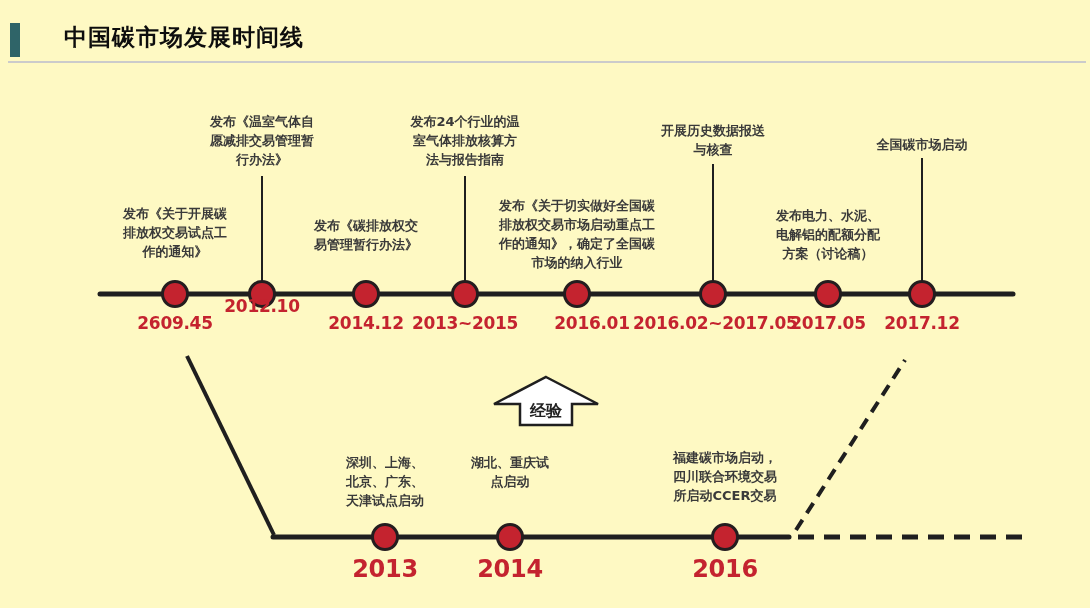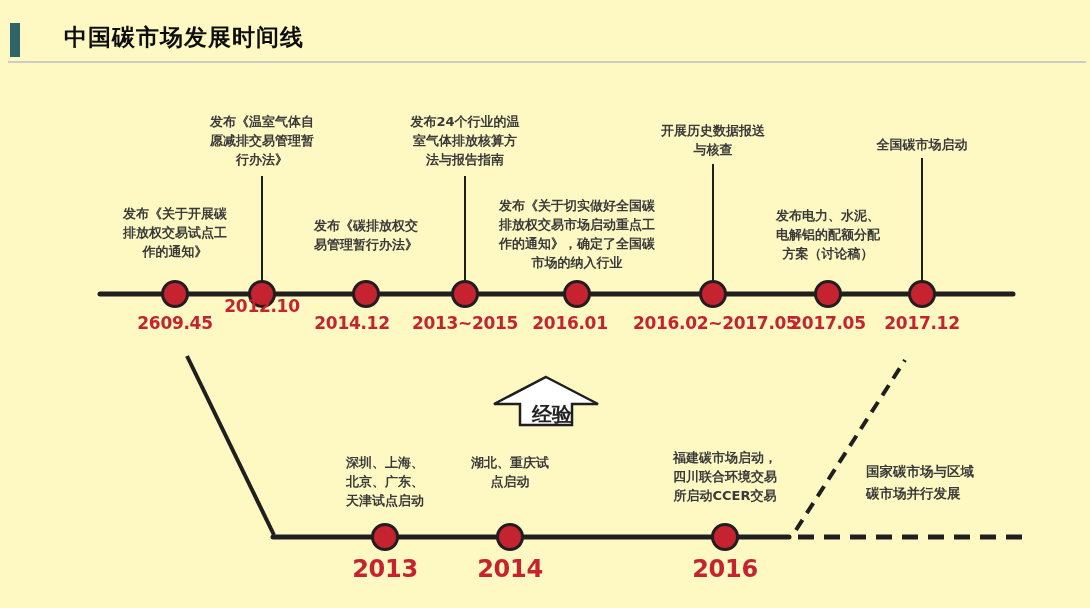--- a/index.html
+++ b/index.html
@@ -10,22 +10,22 @@
   .title-rule{position:absolute;left:8px;right:4px;top:61px;height:2px;background:#cbcbcb;}
   .overlay{position:absolute;left:0;top:0;}
   .evt-label{position:absolute;font-size:13px;line-height:19px;font-weight:bold;color:#3a3a3a;
              text-align:center;white-space:pre-line;}
   .node{position:absolute;width:28px;height:28px;border-radius:50%;background:#c4232f;
         border:3px solid #241d1f;box-sizing:border-box;}
   .evt-date{position:absolute;font-size:17px;font-weight:bold;color:#c4232f;text-align:center;letter-spacing:-0.3px;}
   .lower-date{font-size:24px;}
   .note{position:absolute;left:866px;top:460px;width:170px;font-size:13.5px;line-height:22px;
         font-weight:bold;color:#3a3a3a;white-space:pre-line;text-align:left;}
-  .arrow-label{position:absolute;left:532px;top:401px;width:84px;text-align:left;
-               font-size:20px;font-weight:bold;color:#222222;}
+  .arrow-label{position:absolute;left:504px;top:401px;width:84px;text-align:center;
+               font-size:16px;font-weight:bold;color:#222222;}
 </style>
 </head>
 <body>
 
 <div class="canvas">
   <div class="accent-bar"></div>
   <h1 class="page-title">中国碳市场发展时间线</h1>
   <div class="title-rule"></div>
 
   <svg class="overlay" width="1090" height="608" viewBox="0 0 1090 608">
@@ -54,38 +54,38 @@
 愿减排交易管理暂
 行办法》</div>
     <div class="node" style="left:248px;top:280px;"></div>
     <div class="evt-date" style="left:182px;top:296px;width:160px;">2012.10</div>
   </div>
 
   <div>
     <div class="evt-label" style="left:305px;top:216px;width:122px;">发布《碳排放权交
 易管理暂行办法》</div>
     <div class="node" style="left:352px;top:280px;"></div>
-    <div class="evt-date" style="left:272px;top:313px;width:160px;">2014.12</div>
+    <div class="evt-date" style="left:286px;top:313px;width:160px;">2014.12</div>
   </div>
 
   <div>
     <div class="evt-label" style="left:399px;top:112px;width:132px;">发布24个行业的温
 室气体排放核算方
 法与报告指南</div>
     <div class="node" style="left:451px;top:280px;"></div>
     <div class="evt-date" style="left:385px;top:313px;width:160px;">2013~2015</div>
   </div>
 
   <div>
     <div class="evt-label" style="left:479px;top:196px;width:196px;">发布《关于切实做好全国碳
 排放权交易市场启动重点工
 作的通知》，确定了全国碳
 市场的纳入行业</div>
     <div class="node" style="left:563px;top:280px;"></div>
-    <div class="evt-date" style="left:490px;top:313px;width:160px;">2016.01</div>
+    <div class="evt-date" style="left:512px;top:313px;width:160px;">2016.01</div>
   </div>
 
   <div>
     <div class="evt-label" style="left:645px;top:121px;width:136px;">开展历史数据报送
 与核查</div>
     <div class="node" style="left:699px;top:280px;"></div>
     <div class="evt-date" style="left:633px;top:313px;width:160px;">2016.02~2017.05</div>
   </div>
 
   <div>
@@ -118,16 +118,14 @@
   </div>
 
   <div>
     <div class="evt-label" style="left:658px;top:448px;width:134px;">福建碳市场启动，
 四川联合环境交易
 所启动CCER交易</div>
     <div class="node" style="left:711px;top:523px;"></div>
     <div class="evt-date lower-date" style="left:665px;top:555px;width:120px;">2016</div>
   </div>
 
-  <div class="note">国家碳市场与区域
-碳市场并行发展</div>
   <div class="arrow-label">经验</div>
 </div>
 
 </body></html>

